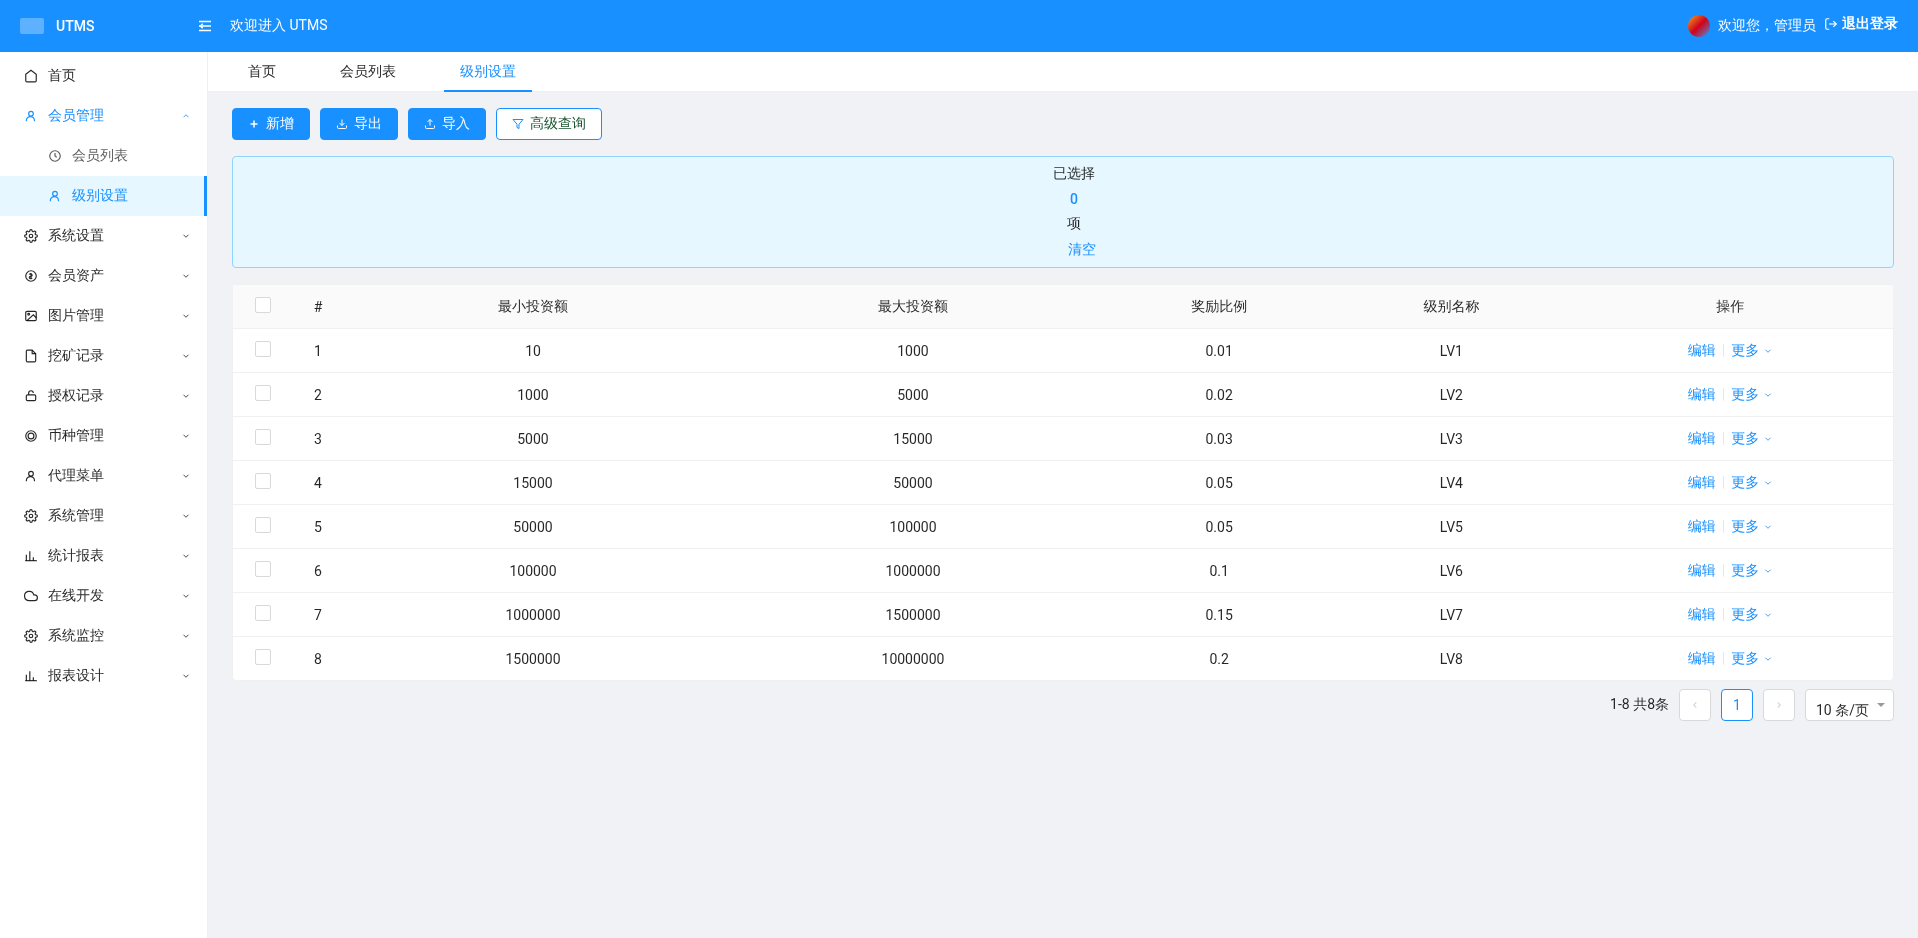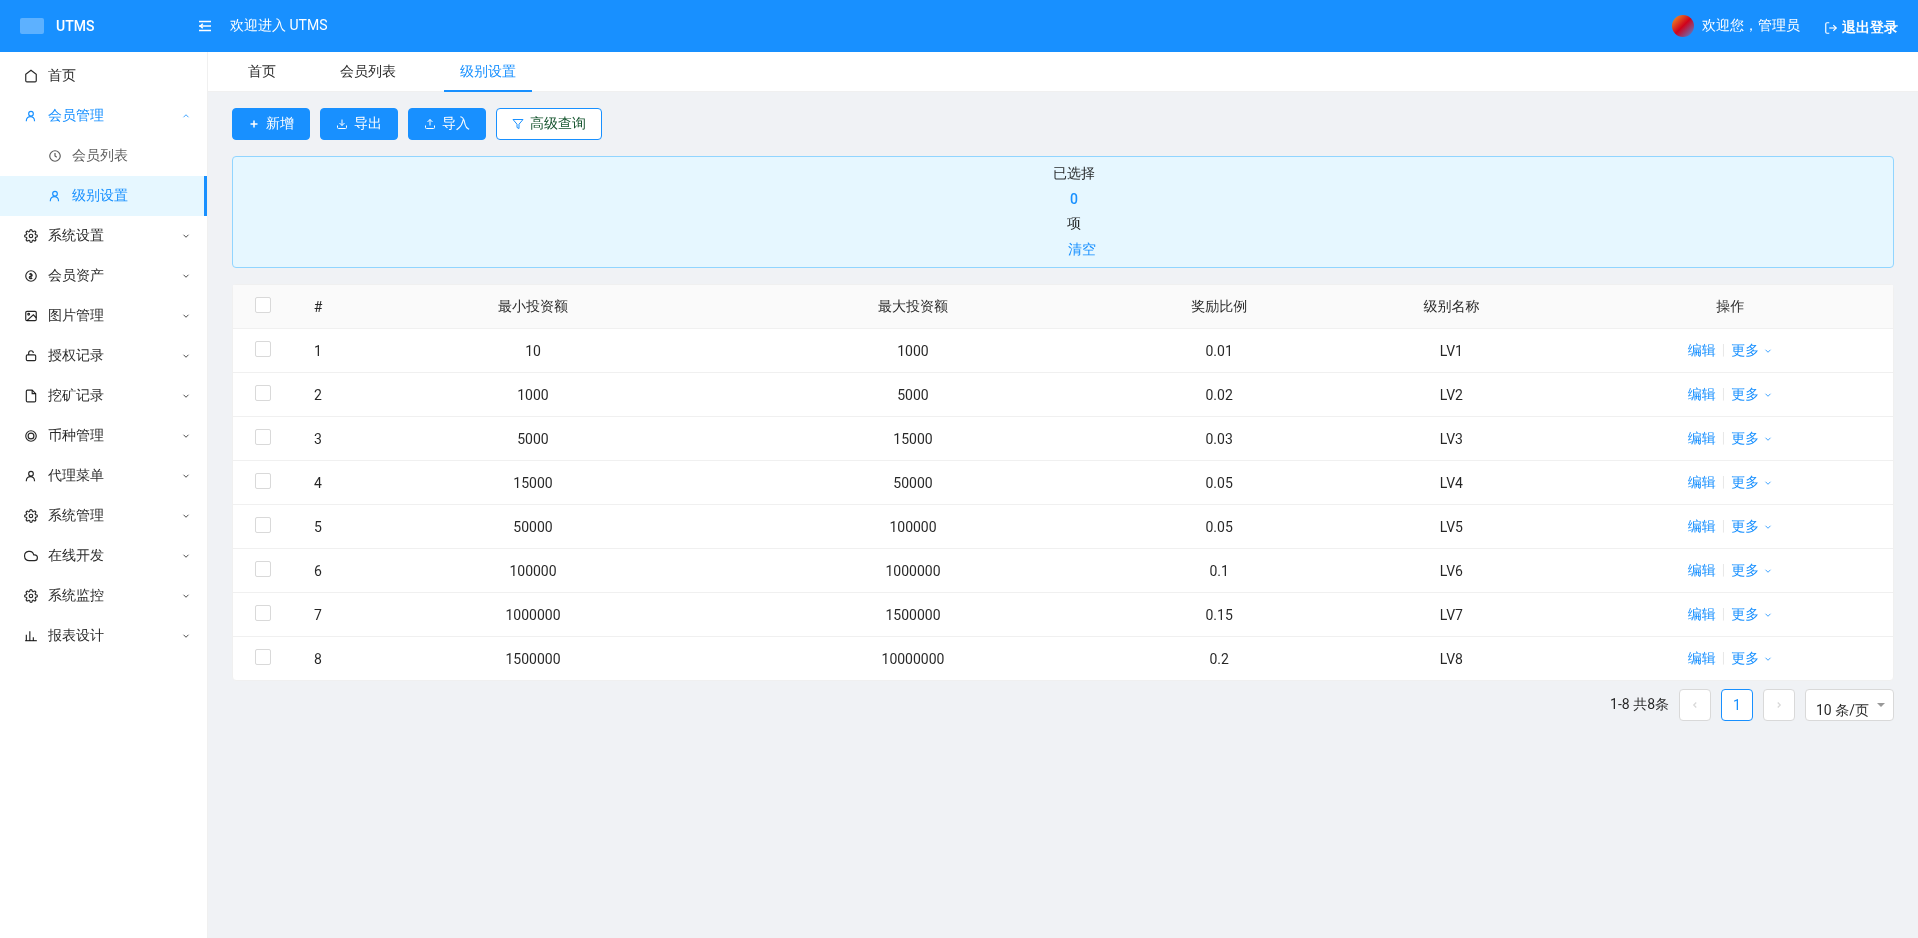--- a/index.html
+++ b/index.html
@@ -4,21 +4,21 @@
 <style>
 * { box-sizing: border-box; margin: 0; padding: 0; }
 body { font-family: -apple-system, BlinkMacSystemFont, "Segoe UI", Roboto, "Helvetica Neue", Arial, sans-serif; font-size: 14px; color: rgba(0,0,0,0.85); background: #f0f2f5; }
 .layout { display: flex; flex-direction: column; height: 100vh; width: 1918px; }
 .header { height: 52px; background: #1890ff; color: #fff; display: flex; align-items: center; padding: 0 20px; }
 .header-left { display: flex; align-items: center; }
 .logo { width: 24px; height: 16px; background: rgba(255,255,255,0.3); border-radius: 2px; margin-right: 12px; }
 .app-name { font-size: 14px; font-weight: 500; width: 140px; }
 .collapse-icon { cursor: pointer; margin-right: 16px; display: flex; align-items: center; }
 .welcome-text { font-size: 14px; }
-.header-right { margin-left: auto; display: flex; align-items: flex-end; gap: 24px; }
+.header-right { margin-left: auto; display: flex; align-items: flex-start; gap: 8px; }
 .user-area { display: flex; align-items: center; gap: 8px; cursor: pointer; }
 .avatar { width: 22px; height: 22px; border-radius: 50%; background: linear-gradient(135deg,#f5a623,#d0021b,#4a90e2); }
 .logout { display: flex; align-items: center; gap: 4px; cursor: pointer; font-weight: bold; }
 .body { display: flex; flex: 1; overflow: hidden; }
 .sidebar { width: 208px; background: #fff; border-right: 1px solid #f0f0f0; overflow-y: auto; padding-top: 4px; }
 .menu-item { display: flex; align-items: center; padding: 0 16px 0 24px; height: 40px; cursor: pointer; color: rgba(0,0,0,0.85); font-size: 14px; }
 .menu-item .icon { width: 14px; margin-right: 10px; display: flex; align-items: center; }
 .menu-item .arrow { margin-left: auto; }
 .submenu-item { display: flex; align-items: center; padding: 0 16px 0 48px; height: 40px; cursor: pointer; color: rgba(0,0,0,0.65); font-size: 14px; }
 .submenu-item .icon { width: 14px; margin-right: 10px; display: flex; align-items: center; }
@@ -172,48 +172,48 @@
           <span>图片管理</span>
           <span class="arrow">
             <svg width="10" height="10" viewBox="0 0 24 24" fill="none" stroke="currentColor" stroke-width="2">
               <polyline points="6 9 12 15 18 9"></polyline>
             </svg>
           </span>
         </div>
         <div class="menu-item">
           <span class="icon">
             <svg width="14" height="14" viewBox="0 0 24 24" fill="none" stroke="currentColor" stroke-width="2">
+              <path d="M14 2H6a2 2 0 0 0-2 2v16a2 2 0 0 0 2 2h12a2 2 0 0 0 2-2V8z"></path>
+              <polyline points="14 2 14 8 20 8"></polyline>
+            </svg>
+          </span>
+          <span>挖矿记录</span>
+          <span class="arrow">
+            <svg width="10" height="10" viewBox="0 0 24 24" fill="none" stroke="currentColor" stroke-width="2">
+              <polyline points="6 9 12 15 18 9"></polyline>
+            </svg>
+          </span>
+        </div>
+        <div class="menu-item">
+          <span class="icon">
+            <svg width="14" height="14" viewBox="0 0 24 24" fill="none" stroke="currentColor" stroke-width="2">
               <rect x="4" y="10" width="16" height="10" rx="2"></rect>
               <path d="M8 10V7a4 4 0 0 1 8 0"></path>
             </svg>
           </span>
           <span>授权记录</span>
           <span class="arrow">
             <svg width="10" height="10" viewBox="0 0 24 24" fill="none" stroke="currentColor" stroke-width="2">
               <polyline points="6 9 12 15 18 9"></polyline>
             </svg>
           </span>
         </div>
         <div class="menu-item">
           <span class="icon">
             <svg width="14" height="14" viewBox="0 0 24 24" fill="none" stroke="currentColor" stroke-width="2">
-              <path d="M14 2H6a2 2 0 0 0-2 2v16a2 2 0 0 0 2 2h12a2 2 0 0 0 2-2V8z"></path>
-              <polyline points="14 2 14 8 20 8"></polyline>
-            </svg>
-          </span>
-          <span>挖矿记录</span>
-          <span class="arrow">
-            <svg width="10" height="10" viewBox="0 0 24 24" fill="none" stroke="currentColor" stroke-width="2">
-              <polyline points="6 9 12 15 18 9"></polyline>
-            </svg>
-          </span>
-        </div>
-        <div class="menu-item">
-          <span class="icon">
-            <svg width="14" height="14" viewBox="0 0 24 24" fill="none" stroke="currentColor" stroke-width="2">
               <circle cx="12" cy="12" r="9"></circle>
               <circle cx="12" cy="12" r="5"></circle>
             </svg>
           </span>
           <span>币种管理</span>
           <span class="arrow">
             <svg width="10" height="10" viewBox="0 0 24 24" fill="none" stroke="currentColor" stroke-width="2">
               <polyline points="6 9 12 15 18 9"></polyline>
             </svg>
           </span>
@@ -233,20 +233,36 @@
           </span>
         </div>
         <div class="menu-item">
           <span class="icon">
             <svg width="14" height="14" viewBox="0 0 24 24" fill="none" stroke="currentColor" stroke-width="2">
               <circle cx="12" cy="12" r="3"></circle>
               <path d="M19.4 15a1.65 1.65 0 0 0 .33 1.82l.06.06a2 2 0 1 1-2.83 2.83l-.06-.06a1.65 1.65 0 0 0-1.82-.33 1.65 1.65 0 0 0-1 1.51V21a2 2 0 0 1-4 0v-.09a1.65 1.65 0 0 0-1-1.51 1.65 1.65 0 0 0-1.82.33l-.06.06a2 2 0 1 1-2.83-2.83l.06-.06a1.65 1.65 0 0 0 .33-1.82 1.65 1.65 0 0 0-1.51-1H3a2 2 0 0 1 0-4h.09a1.65 1.65 0 0 0 1.51-1 1.65 1.65 0 0 0-.33-1.82l-.06-.06a2 2 0 1 1 2.83-2.83l.06.06a1.65 1.65 0 0 0 1.82.33h0a1.65 1.65 0 0 0 1-1.51V3a2 2 0 0 1 4 0v.09a1.65 1.65 0 0 0 1 1.51h0a1.65 1.65 0 0 0 1.82-.33l.06-.06a2 2 0 1 1 2.83 2.83l-.06.06a1.65 1.65 0 0 0-.33 1.82v0a1.65 1.65 0 0 0 1.51 1H21a2 2 0 0 1 0 4h-.09a1.65 1.65 0 0 0-1.51 1z"></path>
             </svg>
           </span>
           <span>系统管理</span>
+          <span class="arrow">
+            <svg width="10" height="10" viewBox="0 0 24 24" fill="none" stroke="currentColor" stroke-width="2">
+              <polyline points="6 9 12 15 18 9"></polyline>
+            </svg>
+          </span>
+        </div>
+        <div class="menu-item">
+          <span class="icon">
+            <svg width="14" height="14" viewBox="0 0 24 24" fill="none" stroke="currentColor" stroke-width="2">
+              <line x1="4" y1="20" x2="4" y2="10"></line>
+              <line x1="10" y1="20" x2="10" y2="4"></line>
+              <line x1="16" y1="20" x2="16" y2="14"></line>
+              <line x1="22" y1="20" x2="2" y2="20"></line>
+            </svg>
+          </span>
+          <span>统计报表</span>
           <span class="arrow">
             <svg width="10" height="10" viewBox="0 0 24 24" fill="none" stroke="currentColor" stroke-width="2">
               <polyline points="6 9 12 15 18 9"></polyline>
             </svg>
           </span>
         </div>
         <div class="menu-item">
           <span class="icon">
             <svg width="14" height="14" viewBox="0 0 24 24" fill="none" stroke="currentColor" stroke-width="2">
               <path d="M18 10h-1.26A8 8 0 1 0 9 20h9a5 5 0 0 0 0-10z"></path>

